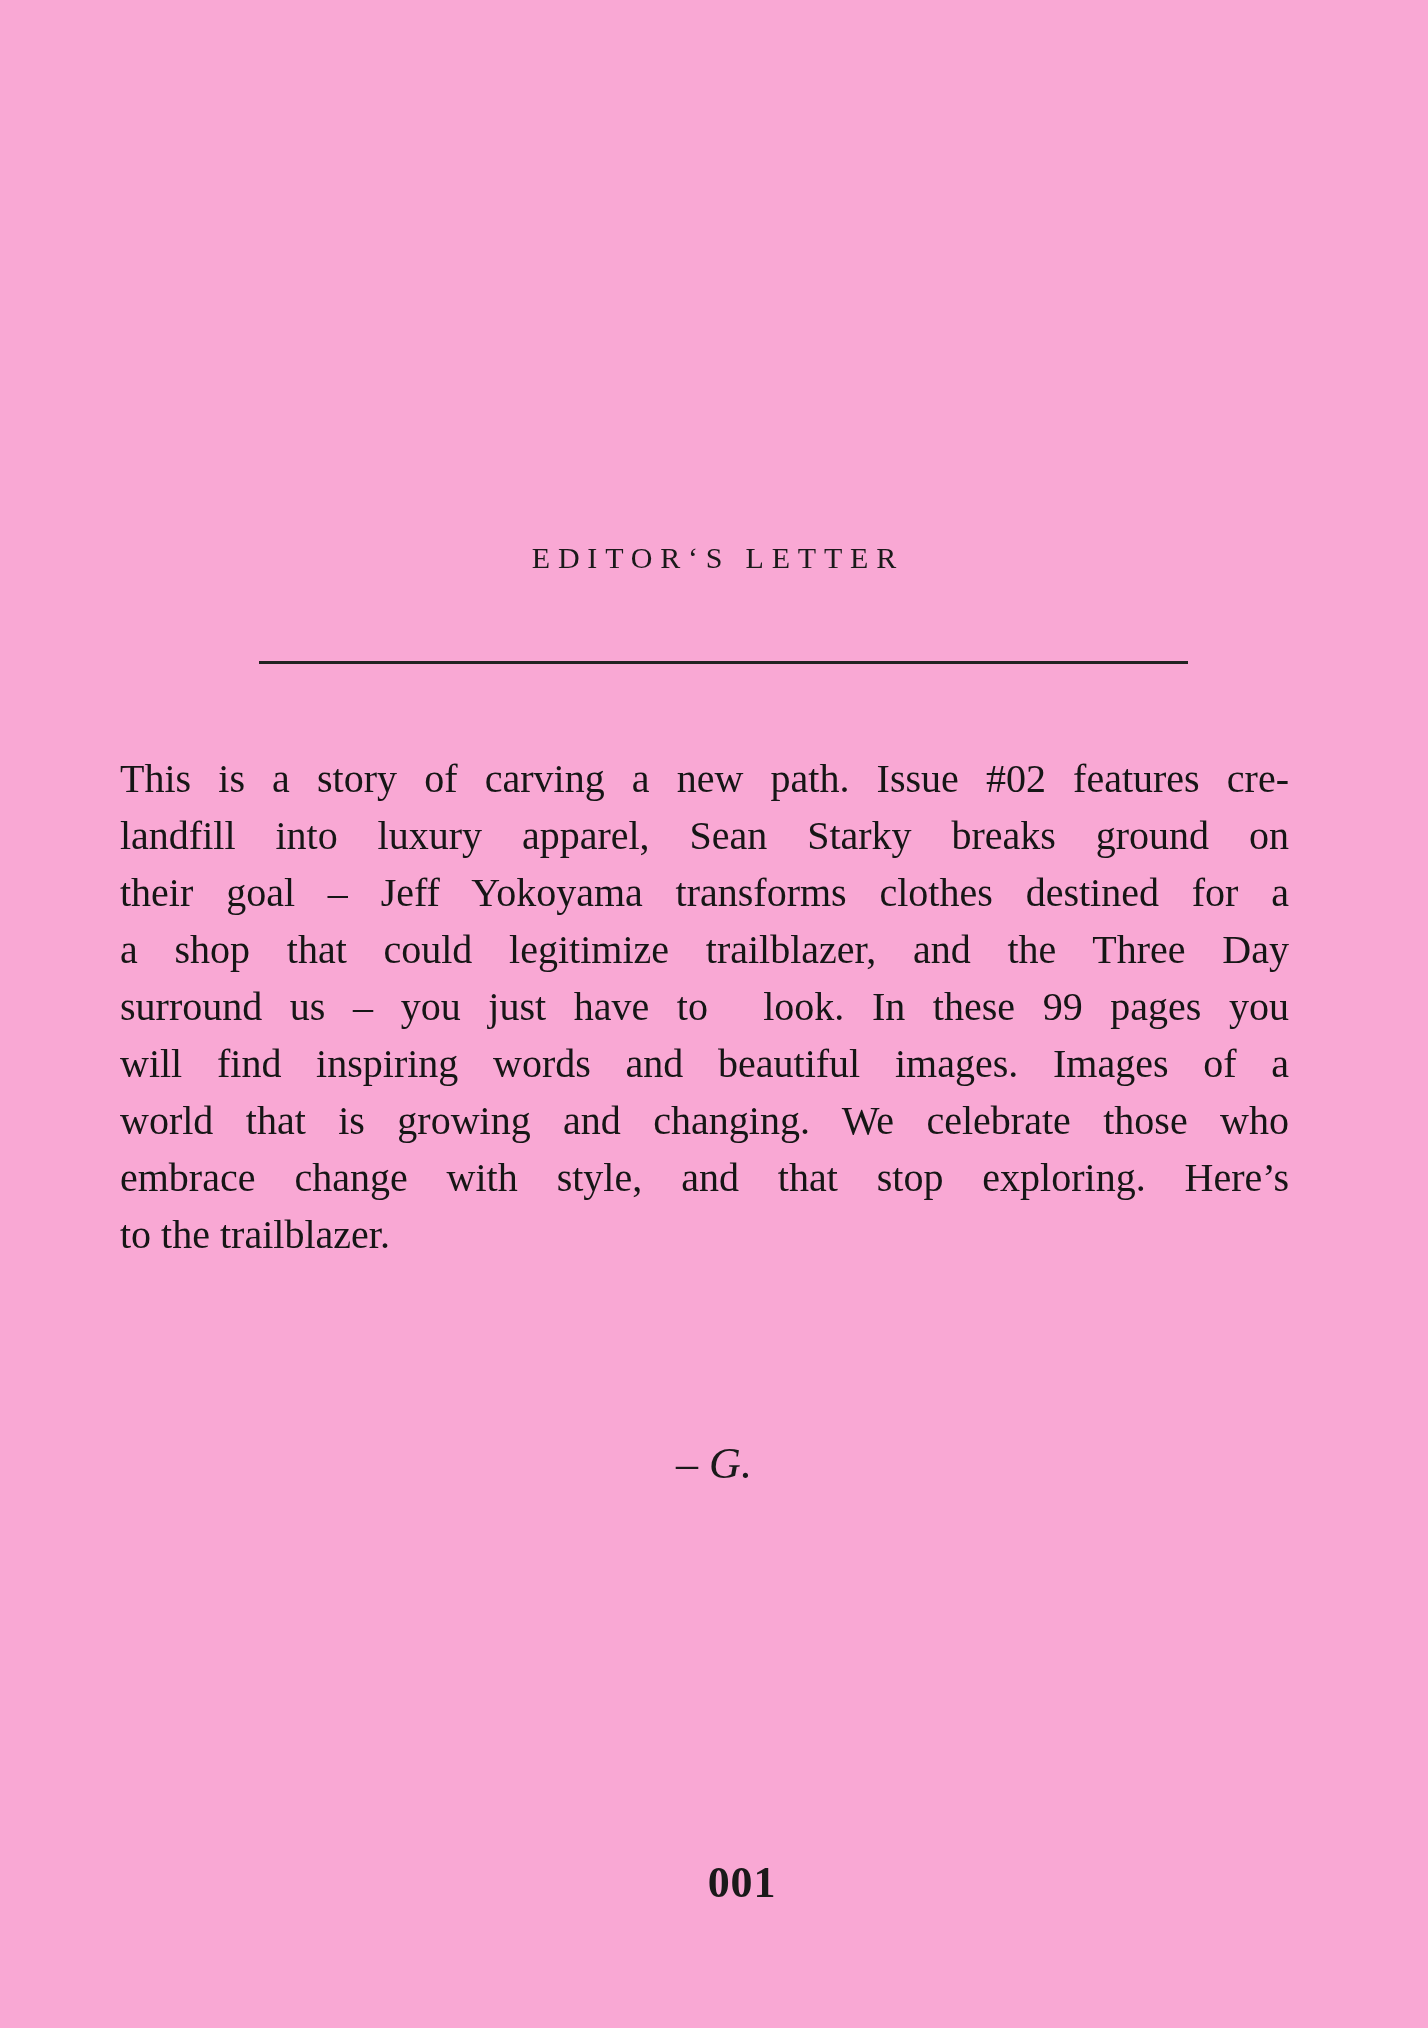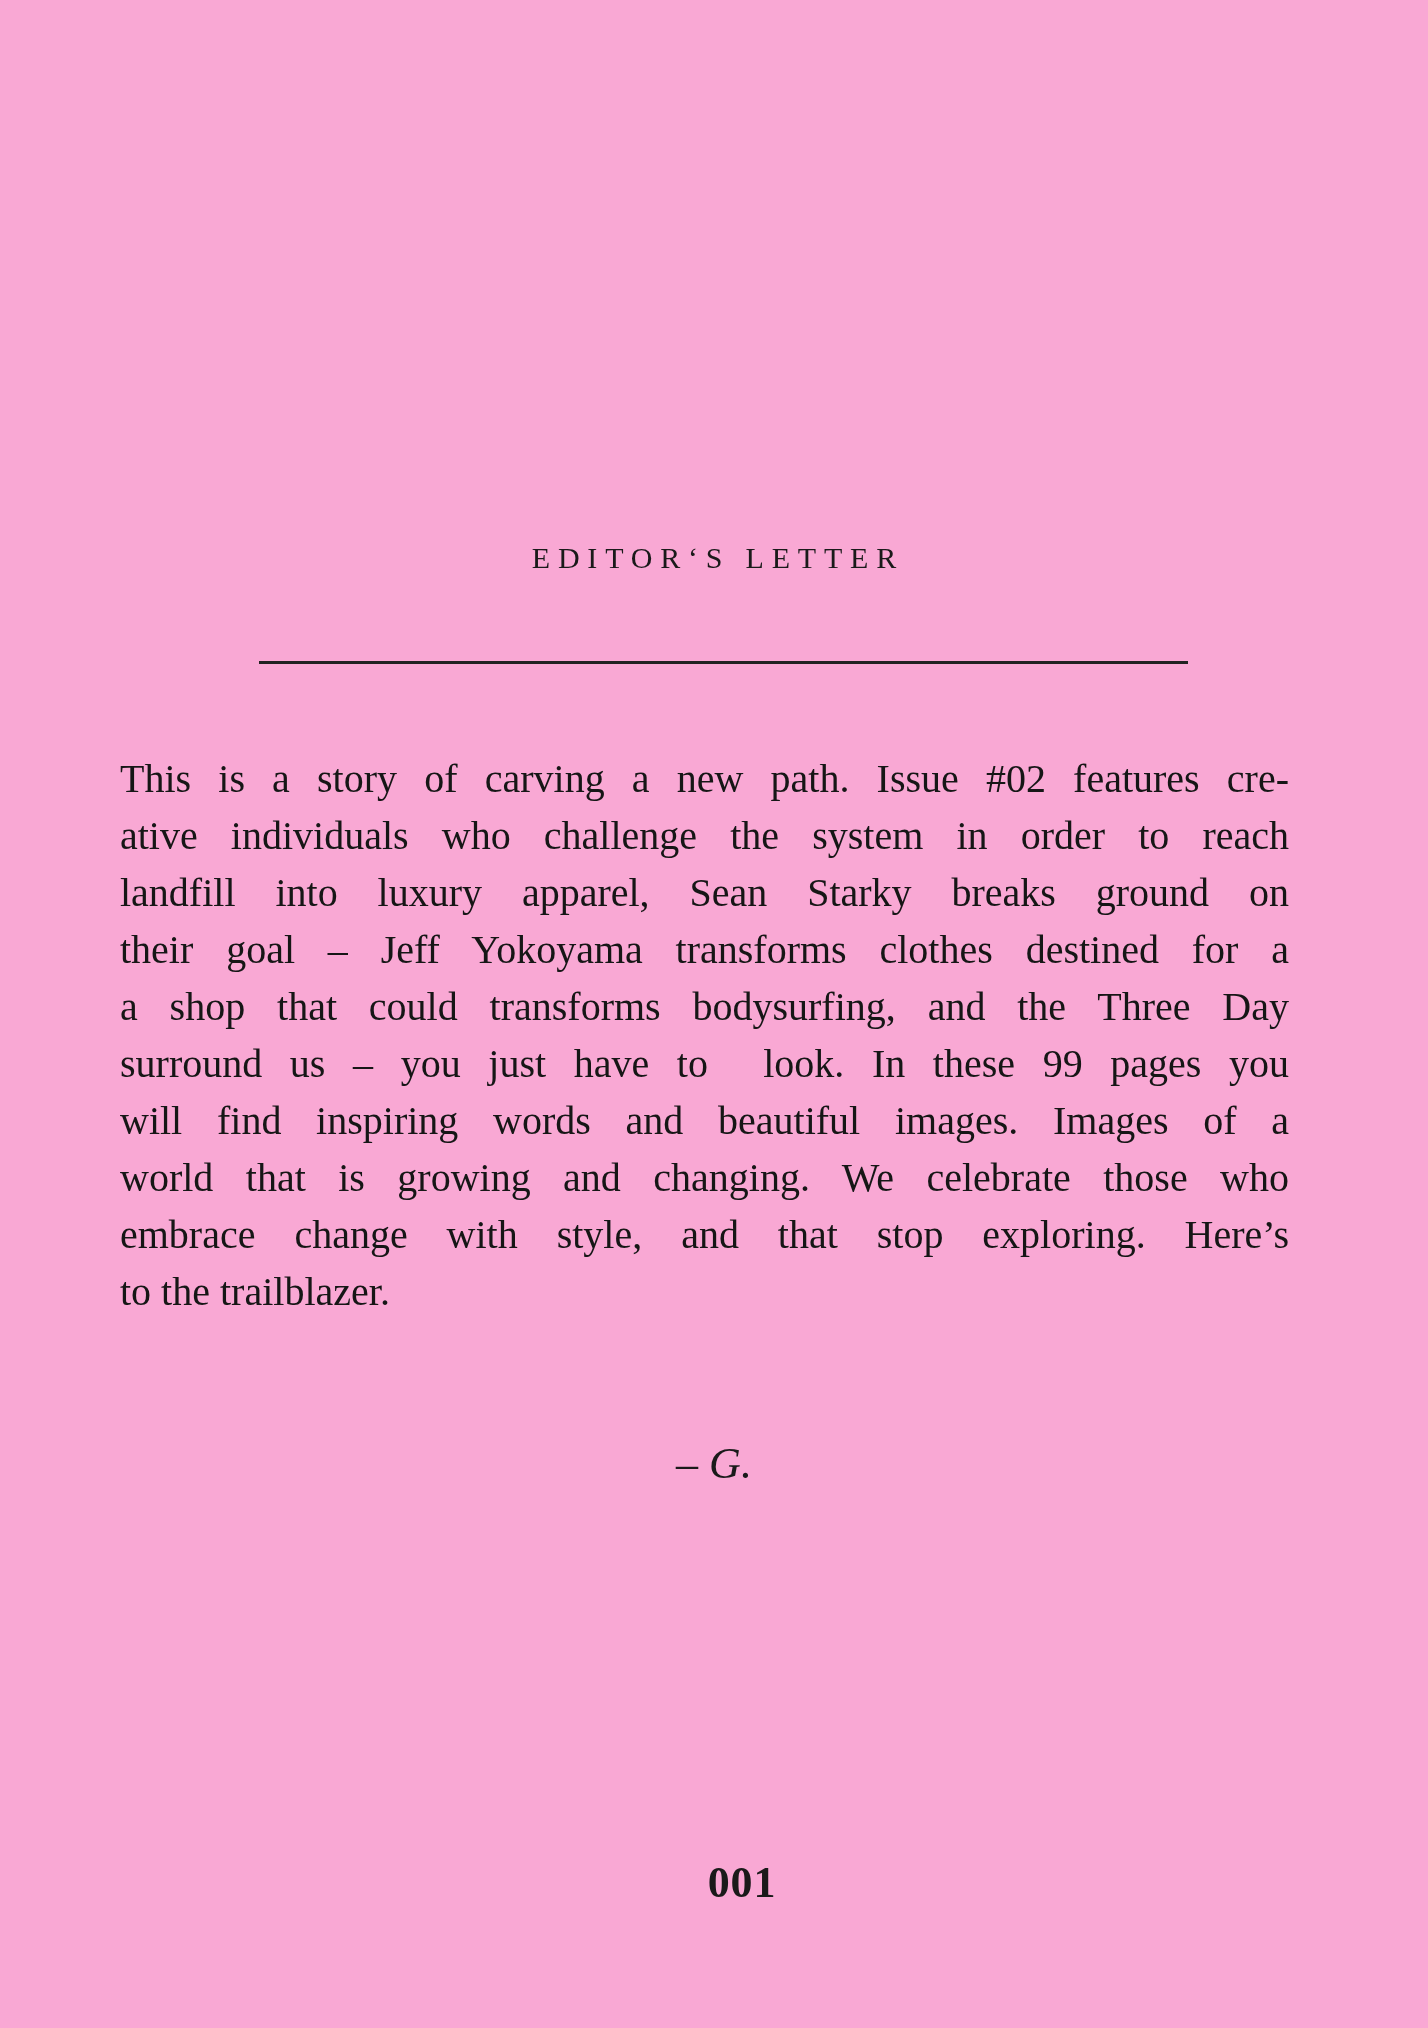--- a/index.html
+++ b/index.html
@@ -82,24 +82,23 @@
 <body>
 
 <div class="page">
 
   <div class="section-title">EDITOR‘S LETTER</div>
 
   <div class="divider-rule"></div>
 
   <div class="body-copy">
     <div class="body-line">This is a story of carving a new path. Issue #02 features cre-</div>
-    <div class="body-line">ative individuals who challenge the system in order to reach</div>
     <div class="body-line">landfill into luxury apparel, Sean Starky breaks ground on</div>
     <div class="body-line">their goal – Jeff Yokoyama transforms clothes destined for a</div>
-    <div class="body-line">a shop that could transforms bodysurfing, and the Three Day</div>
+    <div class="body-line">a shop that could legitimize trailblazer, and the Three Day</div>
     <div class="body-line">surround us – you just have to&nbsp; look. In these 99 pages you</div>
     <div class="body-line">will find inspiring words and beautiful images. Images of a</div>
     <div class="body-line">world that is growing and changing. We celebrate those who</div>
     <div class="body-line">embrace change with style, and that stop exploring. Here’s</div>
     <div class="body-line last">to the trailblazer.</div>
   </div>
 
   <div class="signature">– G.</div>
 
   <div class="page-number">001</div>

